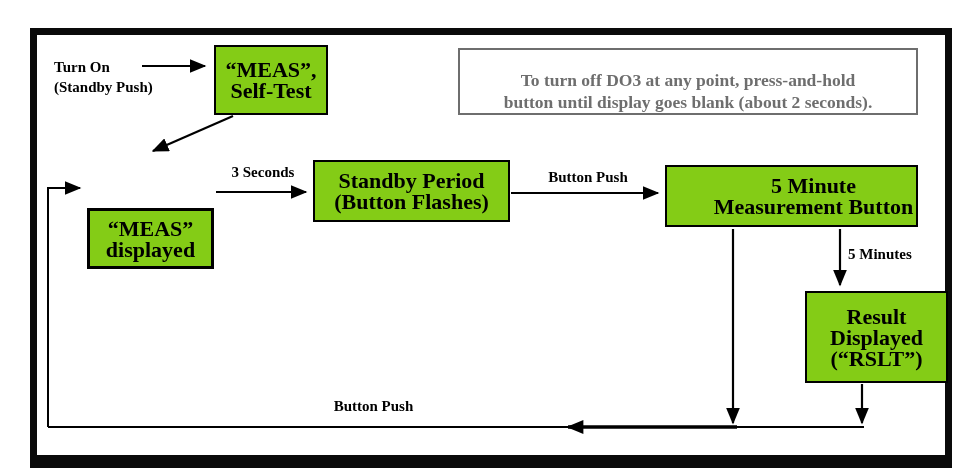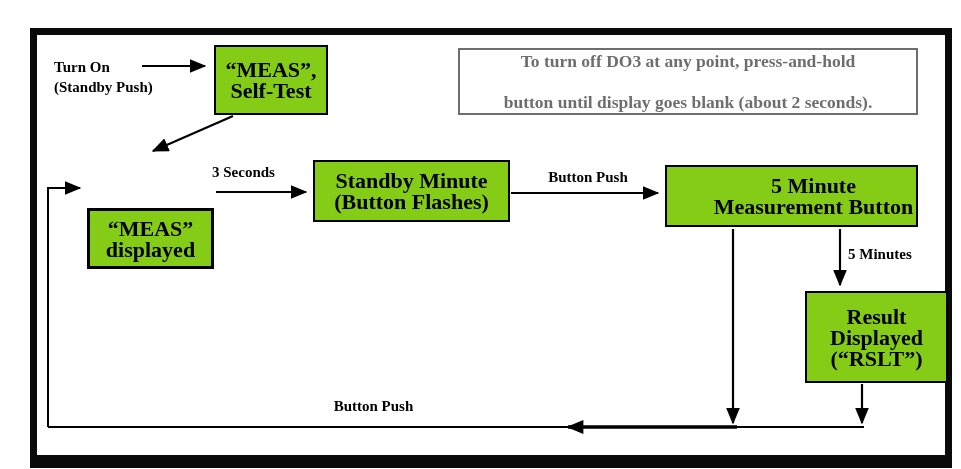--- a/index.html
+++ b/index.html
@@ -20,26 +20,26 @@
     text-align:left;font-size:22px;line-height:21px;z-index:2;
   }
   .node-a{left:214px;top:45px;width:114px;height:70px;}
   .node-b{left:87px;top:161px;width:127px;height:61px;border-width:3px;margin-top:47px;}
   .node-c{left:313px;top:160px;width:197px;height:62px;}
   .node-d{left:665px;top:165px;width:253px;height:62px;padding-left:44px;}
   .node-e{left:805px;top:291px;width:143px;height:92px;}
   .note{
     position:absolute;left:458px;top:48px;width:460px;height:67px;box-sizing:border-box;
     border:2px solid #6e6e6e;color:#6e6e6e;background:#ffffff;
-    display:flex;flex-direction:column;align-items:center;justify-content:space-between;
+    display:flex;flex-direction:column;align-items:center;justify-content:flex-end;
     text-align:center;font-size:17.5px;line-height:22px;z-index:2;
   }
   .lbl{position:absolute;font-size:15px;line-height:20px;z-index:2;}
   .lbl-turn-on{left:54px;top:57px;width:140px;text-align:left;}
-  .lbl-3sec{left:212px;top:162px;width:102px;}
+  .lbl-3sec{left:212px;top:162px;width:102px;text-align:center;}
   .lbl-bp1{left:512px;top:167px;width:152px;text-align:center;}
   .lbl-5min{left:848px;top:244px;width:92px;}
   .lbl-bp2{left:296px;top:396px;width:155px;text-align:center;}
 </style>
 </head>
 <body>
 
 <div id="canvas">
 
   <div class="frame"></div>
@@ -86,21 +86,21 @@
     <div>“MEAS”,</div>
     <div>Self-Test</div>
   </div>
 
   <div class="node node-b">
     <div>“MEAS”</div>
     <div>displayed</div>
   </div>
 
   <div class="node node-c">
-    <div>Standby Minute</div>
+    <div>Standby Period</div>
     <div>(Button Flashes)</div>
   </div>
 
   <div class="node node-d">
     <div>5 Minute</div>
     <div>Measurement Button</div>
   </div>
 
   <div class="node node-e">
     <div>Result</div>

